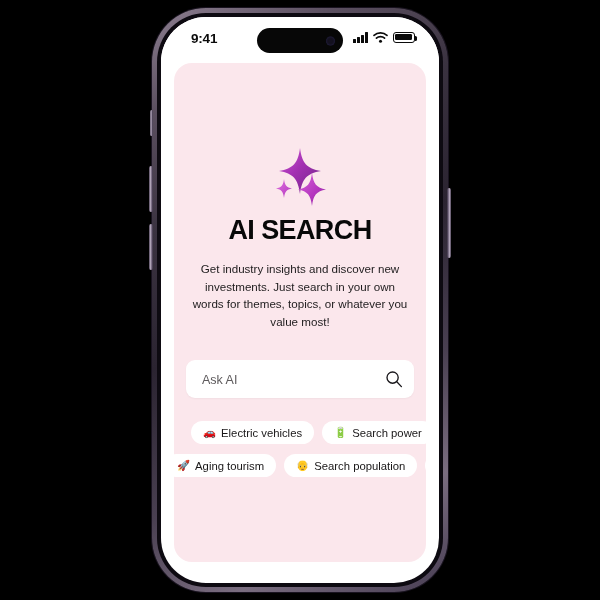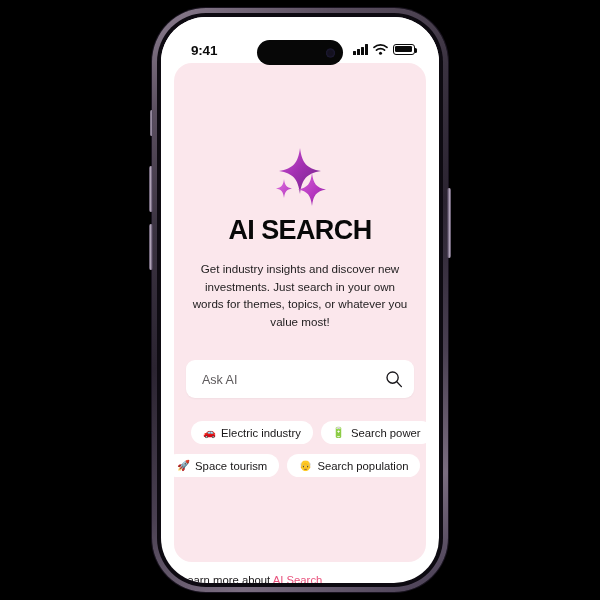--- a/index.html
+++ b/index.html
@@ -61,21 +61,20 @@
     background: linear-gradient(270deg, #4b4155 0%, #b5a9bd 35%, #6e6179 70%, #332b3c 100%);
   }
 
   
   #status-bar {
     position: absolute;
     left: 0; top: 0;
     width: 278px;
     height: 48px;
     z-index: 6;
-    margin-top: 12px;
   }
   #status-time {
     position: absolute;
     left: 30px;
     top: 14px;
     font-size: 13.5px;
     font-weight: bold;
     color: #0b0b0b;
     letter-spacing: -0.2px;
   }
@@ -337,51 +336,48 @@
           </button>
         </div>
 
         <div id="page-description">Get industry insights and discover new investments. Just search in your own words for themes, topics, or whatever you value most!</div>
 
         <div id="suggestion-chips">
 
           <div class="chip-row" id="chip-row-1">
             <div class="chip">
               <span class="chip-emoji">🚗</span>
-              <span>Electric industry</span>
+              <span>Electric vehicles</span>
             </div>
             <div class="chip">
               <span class="chip-emoji">🔋</span>
               <span>Search power</span>
             </div>
 
           </div>
 
           <div class="chip-row" id="chip-row-2">
             <div class="chip">
               <span class="chip-emoji">🚀</span>
-              <span>Space tourism</span>
+              <span>Aging tourism</span>
             </div>
             <div class="chip">
               <span class="chip-emoji">👴</span>
               <span>Search population</span>
             </div>
             <div class="chip">
               
               
             </div>
           </div>
 
         </div>
 
       </div>
 
-      <div id="footer-note">
-        <span>Learn more about </span><span id="ai-search-link">AI Search</span>
-      </div>
 
     </div>
 
     <div id="status-bar">
       <div id="status-time">9:41</div>
       <div id="dynamic-island">
         <div id="front-camera"></div>
       </div>
       <div id="status-icons">
         <div class="sig-bars">

